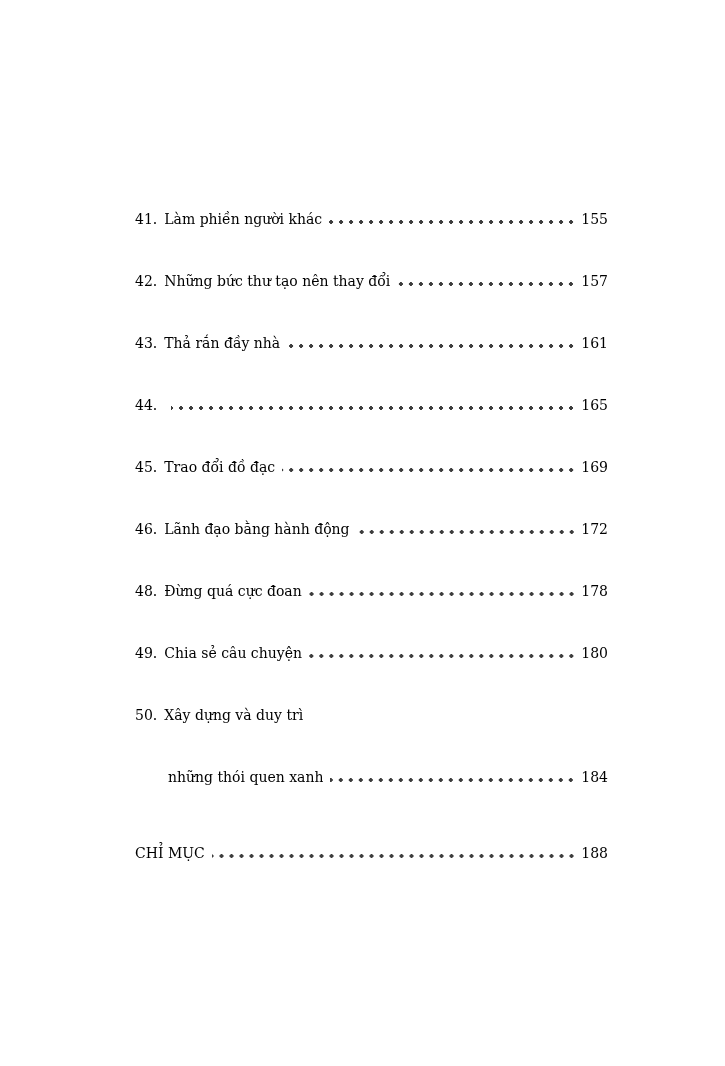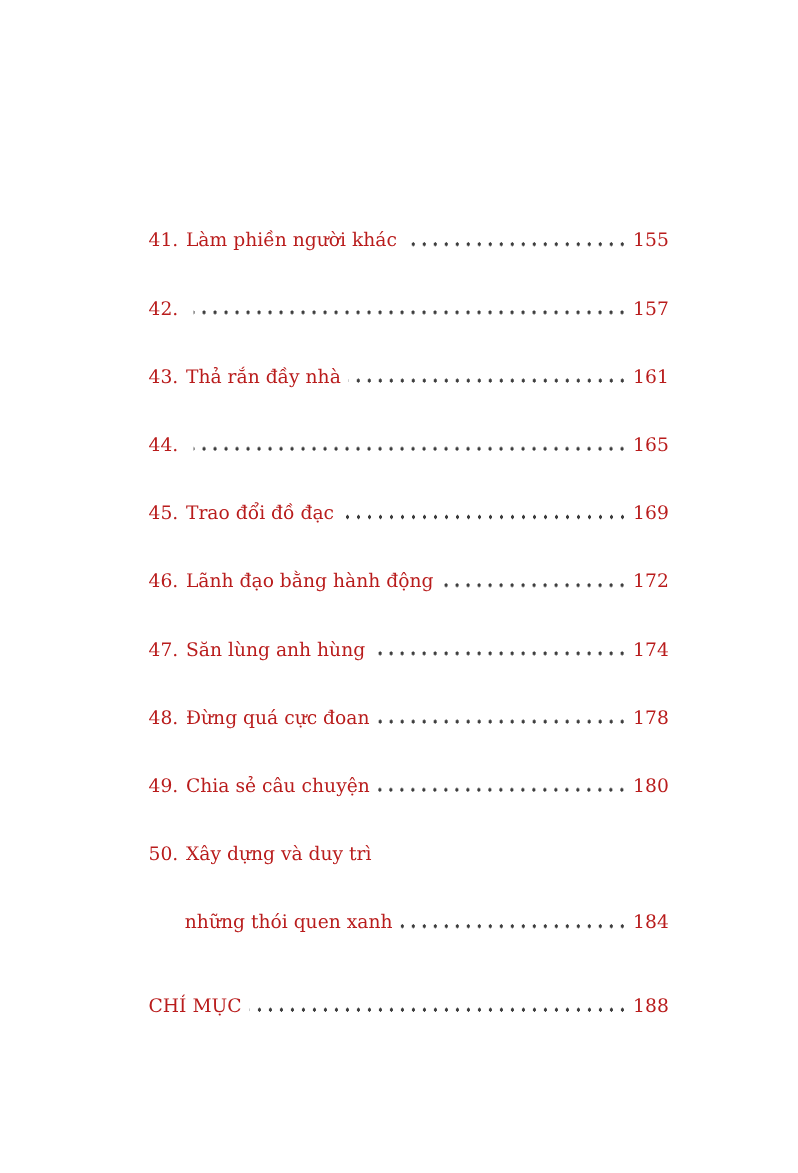--- a/index.html
+++ b/index.html
@@ -17,23 +17,23 @@
   }
   .toc {
     position: absolute;
     top: 208px;
     left: 135px;
     width: 473px;
   }
   .toc-row {
     display: flex;
     align-items: baseline;
-    font-size: 17px;
+    font-size: 14px;
     line-height: 22px;
-    color: #b91c1c;
+    color: #000000;
     margin-bottom: 40px;
     white-space: nowrap;
   }
   .toc-row .num {
     margin-right: 7px;
     flex: 0 0 auto;
   }
   .toc-row .title {
     flex: 0 1 auto;
     overflow: hidden;
@@ -72,20 +72,21 @@
 
     <div class="toc-row">
       <span class="num">41.</span>
       <span class="title">Làm phiền người khác</span>
       <span class="dots"></span>
       <span class="pagenum">155</span>
     </div>
 
     <div class="toc-row">
       <span class="num">42.</span>
+      <span class="title">Những bức thư tạo nên thay đổi</span>
       <span class="dots"></span>
       <span class="pagenum">157</span>
     </div>
 
     <div class="toc-row">
       <span class="num">43.</span>
       <span class="title">Thả rắn đầy nhà</span>
       <span class="dots"></span>
       <span class="pagenum">161</span>
     </div>
@@ -103,26 +104,20 @@
       <span class="pagenum">169</span>
     </div>
 
     <div class="toc-row">
       <span class="num">46.</span>
       <span class="title">Lãnh đạo bằng hành động</span>
       <span class="dots"></span>
       <span class="pagenum">172</span>
     </div>
 
-    <div class="toc-row">
-      <span class="num">47.</span>
-      <span class="title">Săn lùng anh hùng</span>
-      <span class="dots"></span>
-      <span class="pagenum">174</span>
-    </div>
 
     <div class="toc-row">
       <span class="num">48.</span>
       <span class="title">Đừng quá cực đoan</span>
       <span class="dots"></span>
       <span class="pagenum">178</span>
     </div>
 
     <div class="toc-row">
       <span class="num">49.</span>

